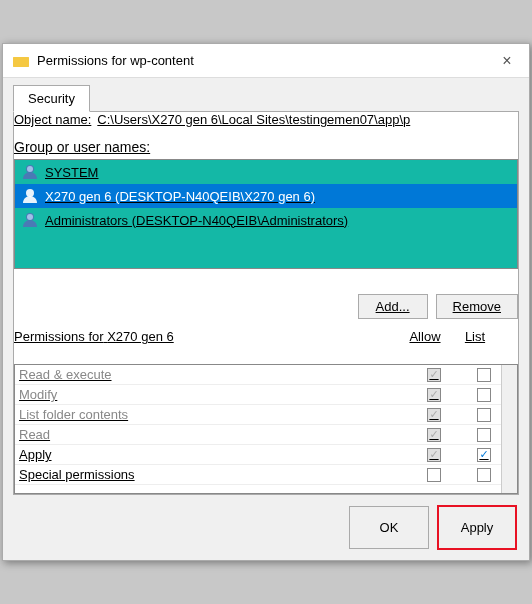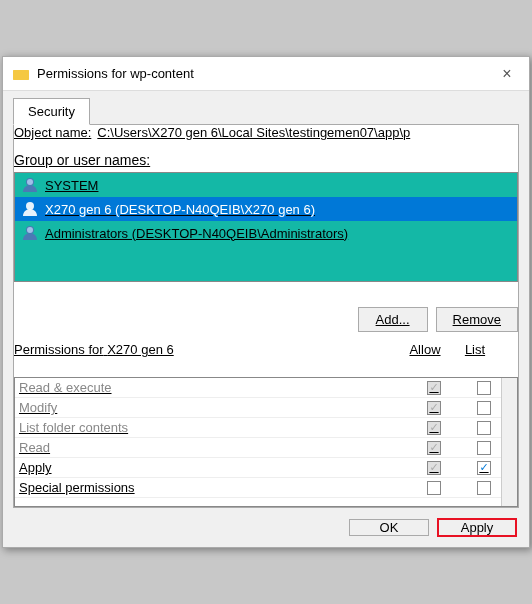--- a/index.html
+++ b/index.html
@@ -272,21 +272,21 @@
     .dialog-footer {
       display: flex;
       justify-content: flex-end;
       align-items: center;
       padding: 10px 12px;
       gap: 8px;
       background: #f0f0f0;
     }
 
     .btn-dialog {
-      padding: 0 20px;
+      padding: 13px 20px;
       border: 1px solid #aaa;
       background: #f0f0f0;
       cursor: pointer;
       font-size: 13px;
       min-width: 80px;
       color: #000;
     }
 
     .btn-apply {
       border: 2px solid #e81123;

